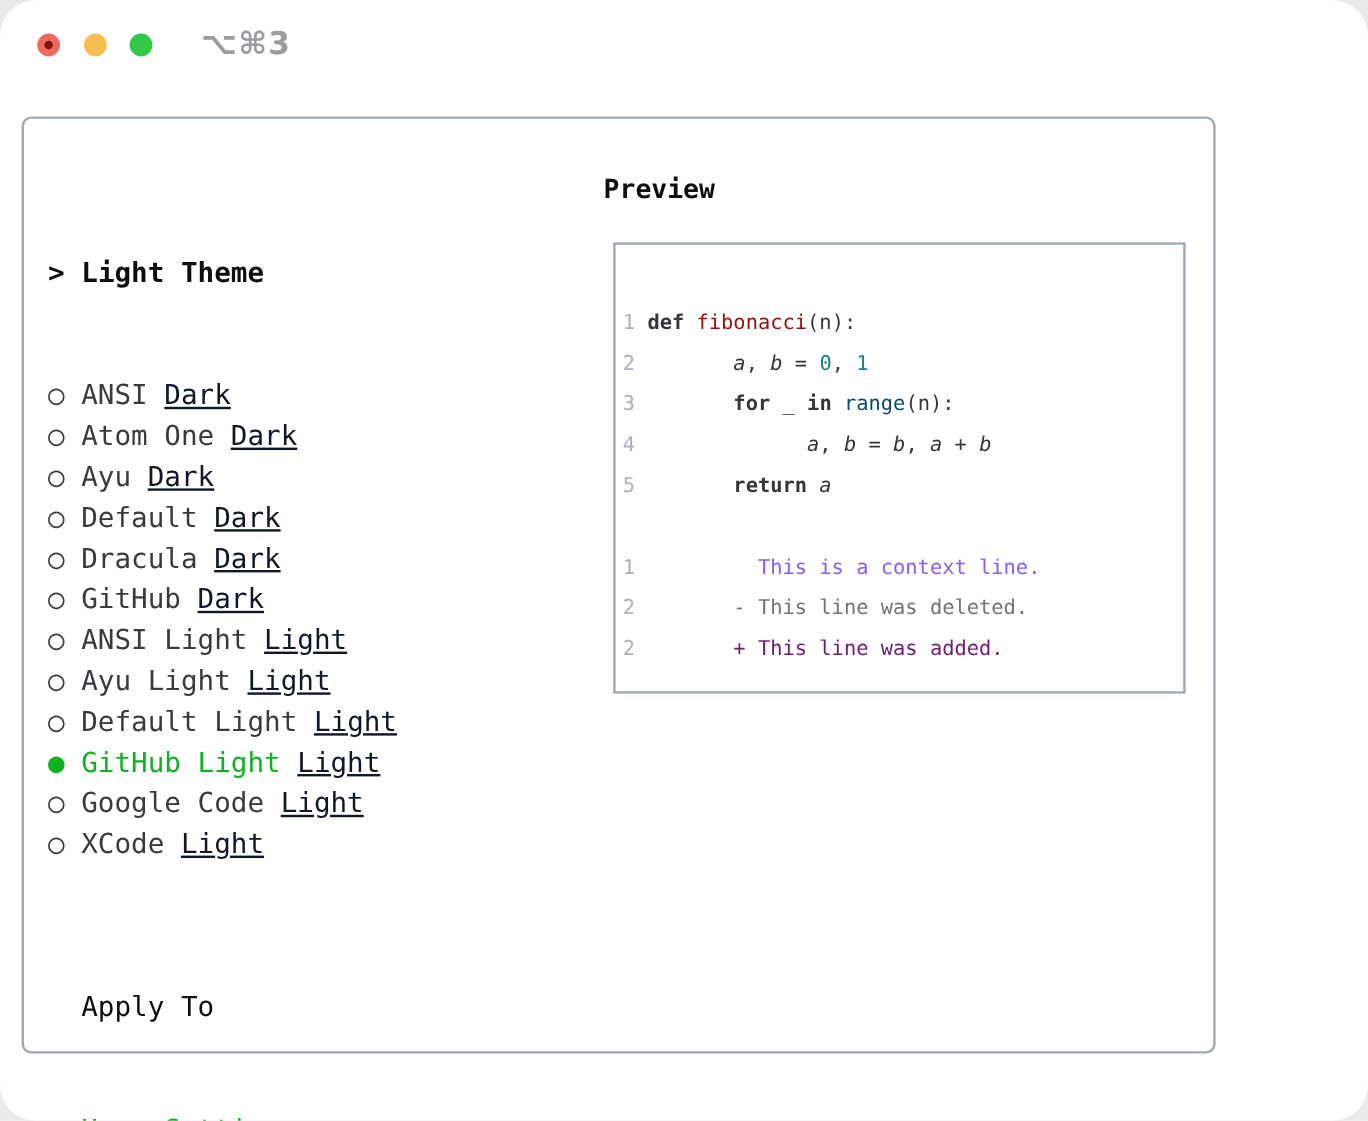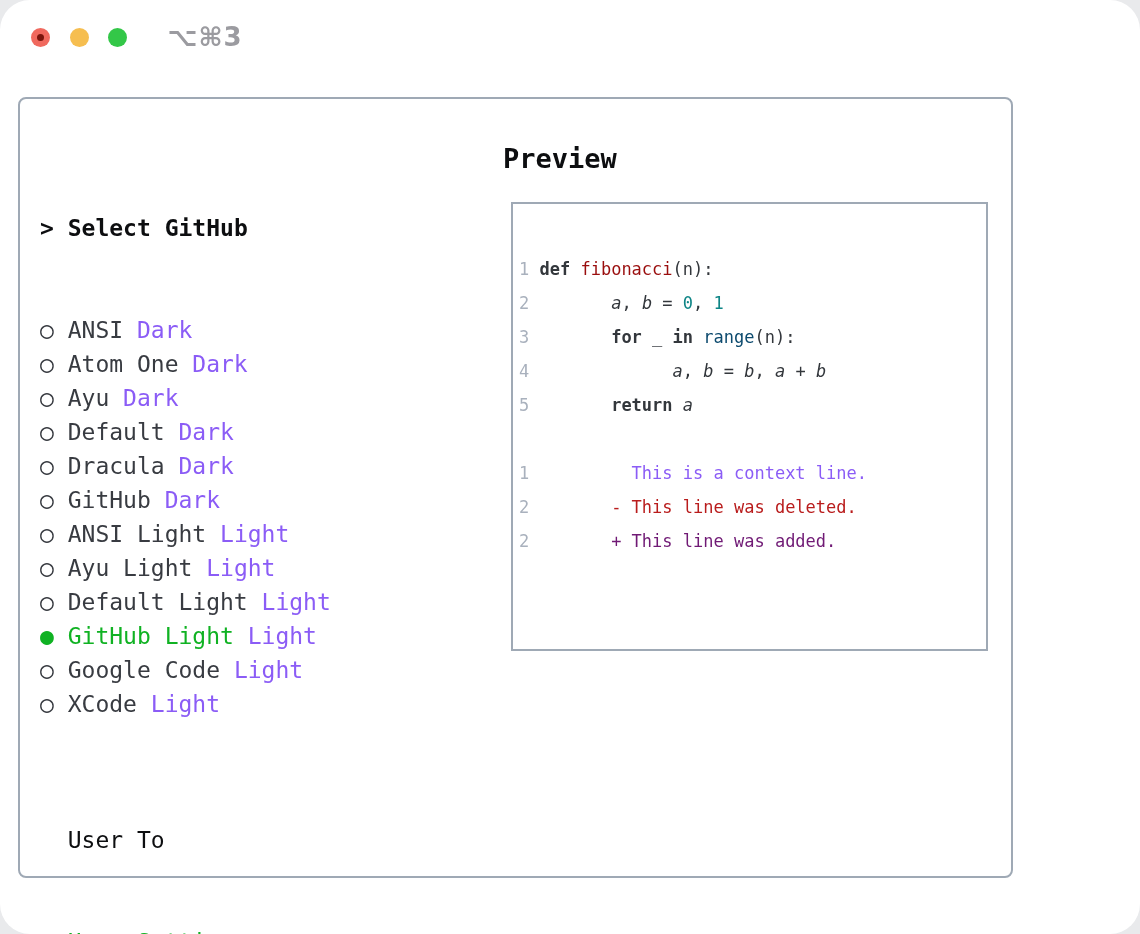--- a/index.html
+++ b/index.html
@@ -35,63 +35,63 @@
     border:2px solid #9fa9b5;border-radius:8px;background:#fff;
     box-sizing:border-box;
   }
   .left-col{
     position:absolute;left:20px;top:44px;
     font-size:23px;line-height:34px;white-space:pre;color:#383b41;
   }
   .row{height:34px;}
   .bold-black{font-weight:bold;color:#0d0e10;}
   .black{color:#0d0e10;}
-  .muted{color:#8b5cf6;}
+  .muted{color:#0f172a;text-decoration:underline;}
   .green{color:#10b223;}
   .apply-head{margin-top:34px;}
   .preview-head{
     position:absolute;left:483px;top:43px;
-    font-size:27px;line-height:34px;font-weight:bold;color:#0d0e10;
+    font-size:22px;line-height:34px;font-weight:bold;color:#0d0e10;
   }
   .preview-box{
-    position:absolute;left:491px;top:103px;width:477px;height:449px;
+    position:absolute;left:491px;top:103px;width:477px;height:376px;
     border:2px solid #9fa9b5;box-sizing:border-box;background:#fff;
   }
   .code{
     padding:48px 0 0 6px;font-size:17px;line-height:34px;white-space:pre;
   }
   .tk-ln{color:#a9b1bd;}
   .tk-txt{color:#33373c;}
   .tk-kw{color:#33373c;font-weight:600;}
   .tk-fn{color:#9a0e0e;}
   .tk-num{color:#0e8586;}
   .tk-bi{color:#0c4a6e;}
   .tk-param{color:#33373c;font-style:italic;}
   .tk-ctx{color:#8b5cf6;}
-  .tk-del{color:#b91c1c;margin-top:16px;}
+  .tk-del{color:#737373;margin-top:16px;}
   .tk-add{color:#701a75;}
 </style>
 </head>
 <body>
 
 <div class="window">
 
   <div class="titlebar">
     <span class="dot dot-red"></span>
     <span class="dot dot-yellow"></span>
     <span class="dot dot-green"></span>
     <span class="shortcut">⌥⌘3</span>
   </div>
 
   <div class="panel">
 
     <div class="left-col">
-      <div class="row"><span class="bold-black">&gt;</span><span> </span><span class="bold-black">Select GitHub</span></div>
+      <div class="row"><span class="bold-black">&gt;</span><span> </span><span class="bold-black">Light Theme</span></div>
       <div><div class="row"><span>○ </span><span>ANSI </span><span class="muted">Dark</span></div><div class="row"><span>○ </span><span>Atom One </span><span class="muted">Dark</span></div><div class="row"><span>○ </span><span>Ayu </span><span class="muted">Dark</span></div><div class="row"><span>○ </span><span>Default </span><span class="muted">Dark</span></div><div class="row"><span>○ </span><span>Dracula </span><span class="muted">Dark</span></div><div class="row"><span>○ </span><span>GitHub </span><span class="muted">Dark</span></div><div class="row"><span>○ </span><span>ANSI Light </span><span class="muted">Light</span></div><div class="row"><span>○ </span><span>Ayu Light </span><span class="muted">Light</span></div><div class="row"><span>○ </span><span>Default Light </span><span class="muted">Light</span></div><div class="row"><span class="green">● </span><span class="green">GitHub Light </span><span class="muted">Light</span></div><div class="row"><span>○ </span><span>Google Code </span><span class="muted">Light</span></div><div class="row"><span>○ </span><span>XCode </span><span class="muted">Light</span></div></div>
-      <div class="row apply-head"><span class="black">  User To</span></div>
+      <div class="row apply-head"><span class="black">  Apply To</span></div>
       <div><div class="row"><span class="green">● </span><span class="green">User Settings</span></div></div>
       
     </div>
 
     <div class="preview-head">Preview</div>
 
     <div class="preview-box">
       <div class="code"><div class="row"><span class="tk-ln">1 </span><span class="tk-kw">def </span><span class="tk-fn">fibonacci</span><span class="tk-txt">(n):</span></div><div class="row"><span class="tk-ln">2 </span><span class="tk-txt">       </span><span class="tk-param">a</span><span class="tk-txt">, </span><span class="tk-param">b</span><span class="tk-txt"> = </span><span class="tk-num">0</span><span class="tk-txt">, </span><span class="tk-num">1</span></div><div class="row"><span class="tk-ln">3 </span><span class="tk-txt">       </span><span class="tk-kw">for </span><span class="tk-txt">_ </span><span class="tk-kw">in </span><span class="tk-bi">range</span><span class="tk-txt">(n):</span></div><div class="row"><span class="tk-ln">4 </span><span class="tk-txt">             </span><span class="tk-param">a</span><span class="tk-txt">, </span><span class="tk-param">b</span><span class="tk-txt"> = </span><span class="tk-param">b</span><span class="tk-txt">, </span><span class="tk-param">a</span><span class="tk-txt"> + </span><span class="tk-param">b</span></div><div class="row"><span class="tk-ln">5 </span><span class="tk-txt">       </span><span class="tk-kw">return </span><span class="tk-param">a</span></div><div class="row"> </div><div class="row"><span class="tk-ln">1</span><span class="tk-txt">          </span><span class="tk-ctx">This is a context line.</span></div><div class="row"><span class="tk-ln">2</span><span class="tk-txt">        </span><span class="tk-del">- This line was deleted.</span></div><div class="row"><span class="tk-ln">2</span><span class="tk-txt">        </span><span class="tk-add">+ This line was added.</span></div></div>
     </div>
 

